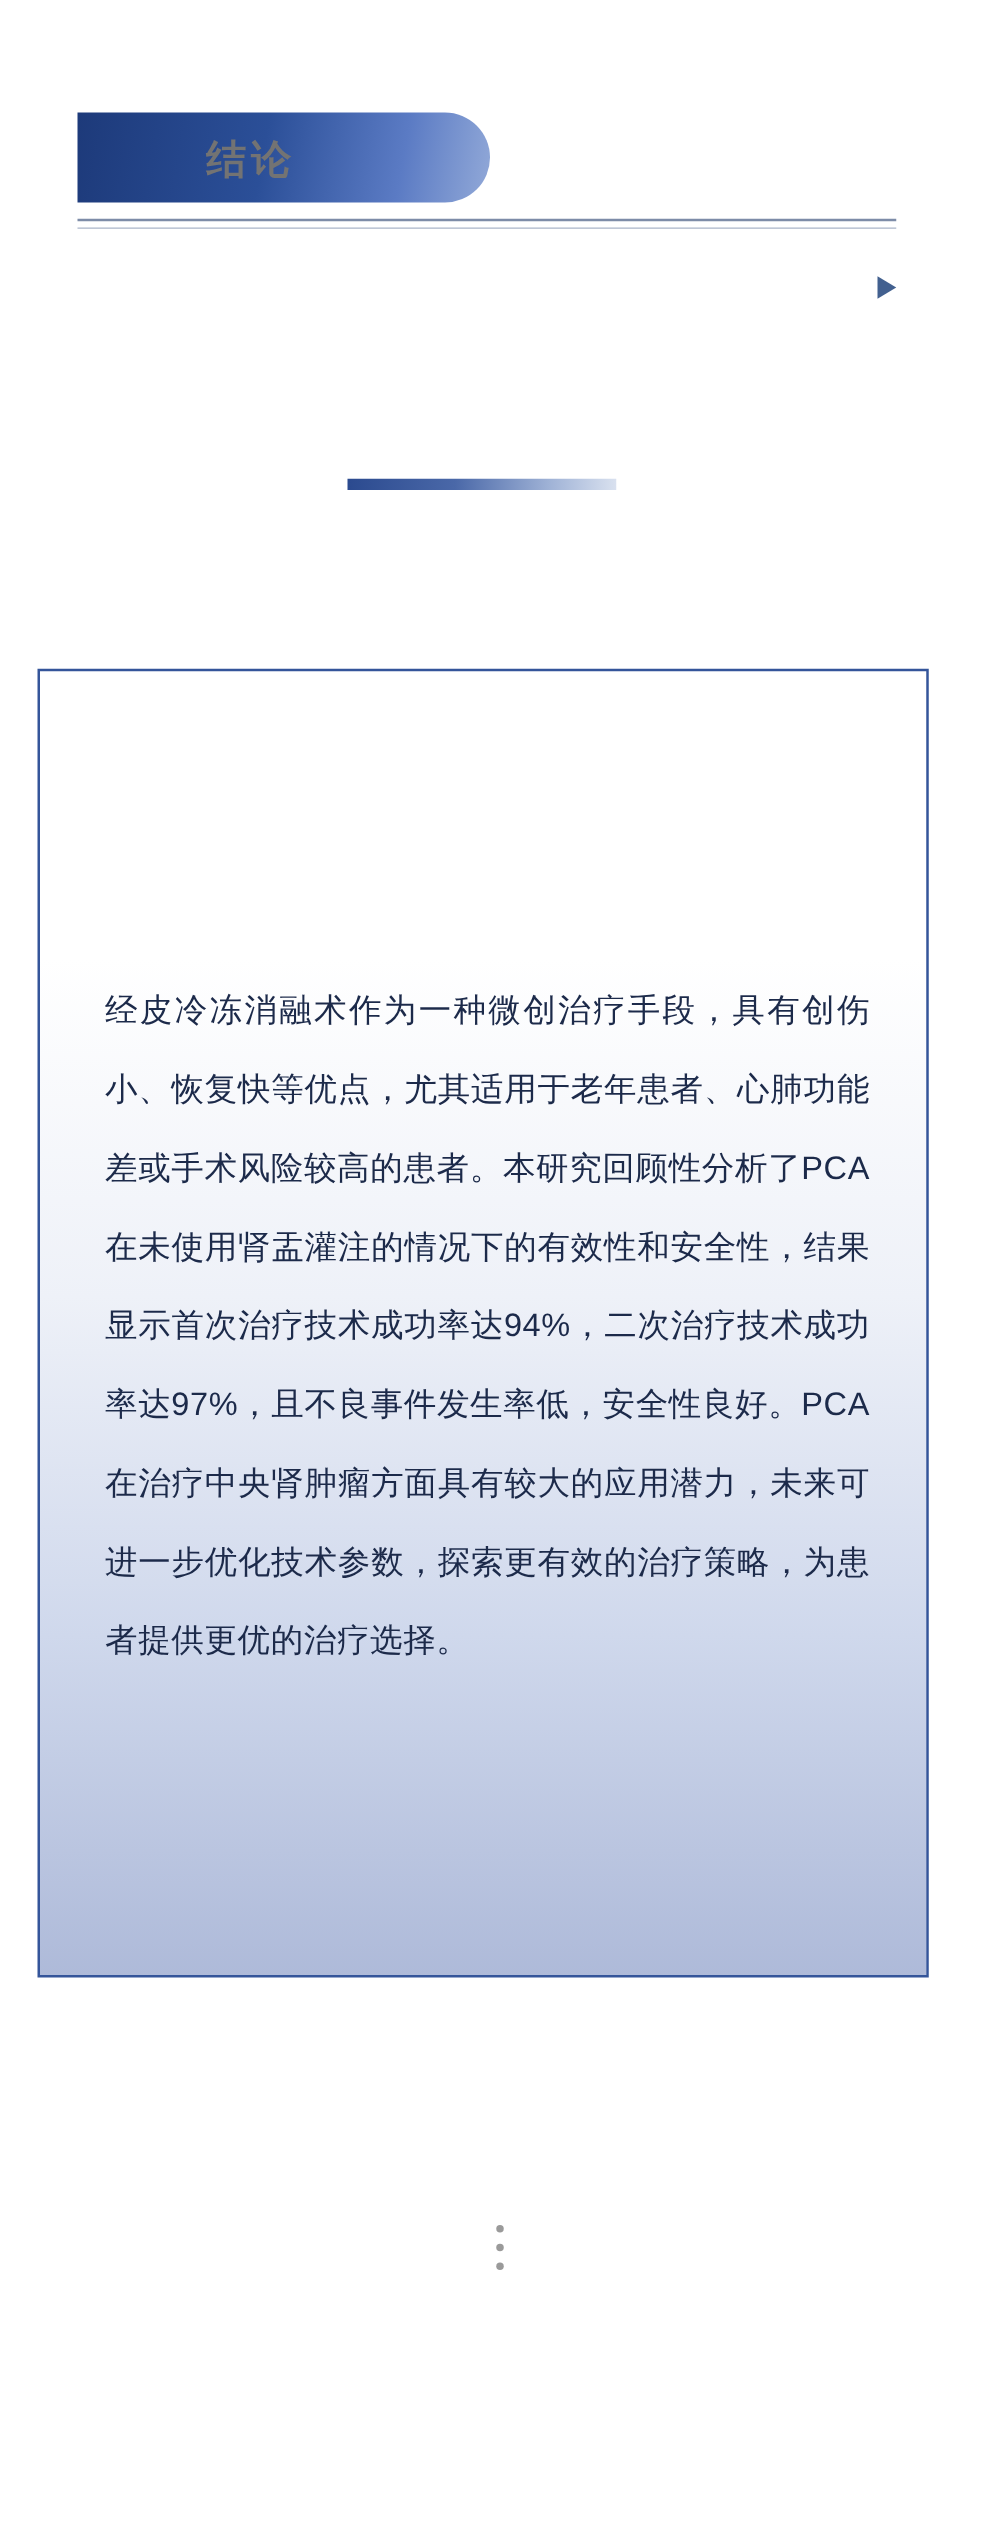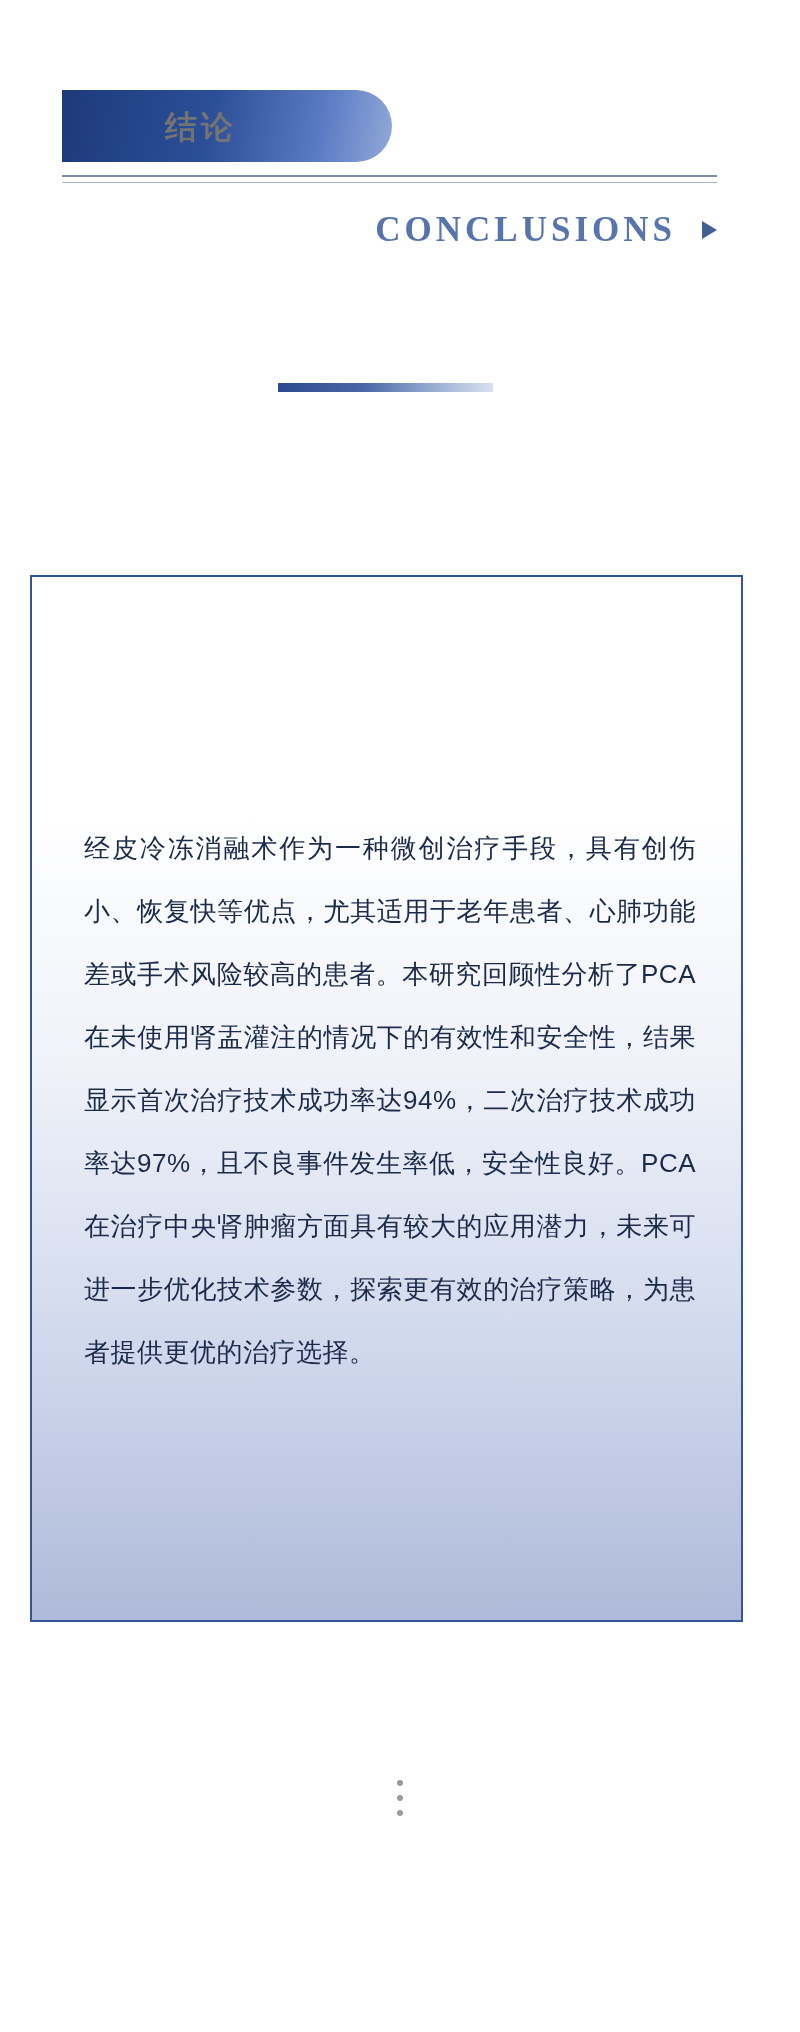--- a/index.html
+++ b/index.html
@@ -111,21 +111,20 @@
   
   .card {
     position: absolute;
     left: 30px;
     top: 535px;
     width: 713px;
     height: 1047px;
     border: 2px solid #34559a;
     background: linear-gradient(180deg, #ffffff 0%, #ffffff 22%, #eef1f8 48%, #cfd8ec 74%, #aebad9 100%);
     box-sizing: border-box;
-    margin-top: 40px;
   }
 
   .card-body {
     position: absolute;
     left: 52px;
     top: 240px;
     width: 612px;
   }
 
   .card-paragraph {
@@ -162,21 +161,20 @@
 
 <div class="page">
 
   <div class="header">
     <div class="banner-shape"></div>
     <div class="banner-title">结论</div>
     <div class="banner-rule"></div>
     <div class="banner-rule-2"></div>
 
     <div class="subtitle-row">
-      <div class="subtitle-en">CONCLUSIONS</div>
       <div class="subtitle-arrow"></div>
     </div>
   </div>
 
   <div class="divider-bar"></div>
 
   <div class="card">
     <div class="card-body">
       <p class="card-paragraph">经皮冷冻消融术作为一种微创治疗手段，具有创伤小、恢复快等优点，尤其适用于老年患者、心肺功能差或手术风险较高的患者。本研究回顾性分析了PCA在未使用肾盂灌注的情况下的有效性和安全性，结果显示首次治疗技术成功率达94%，二次治疗技术成功率达97%，且不良事件发生率低，安全性良好。PCA在治疗中央肾肿瘤方面具有较大的应用潜力，未来可进一步优化技术参数，探索更有效的治疗策略，为患者提供更优的治疗选择。</p>
     </div>

